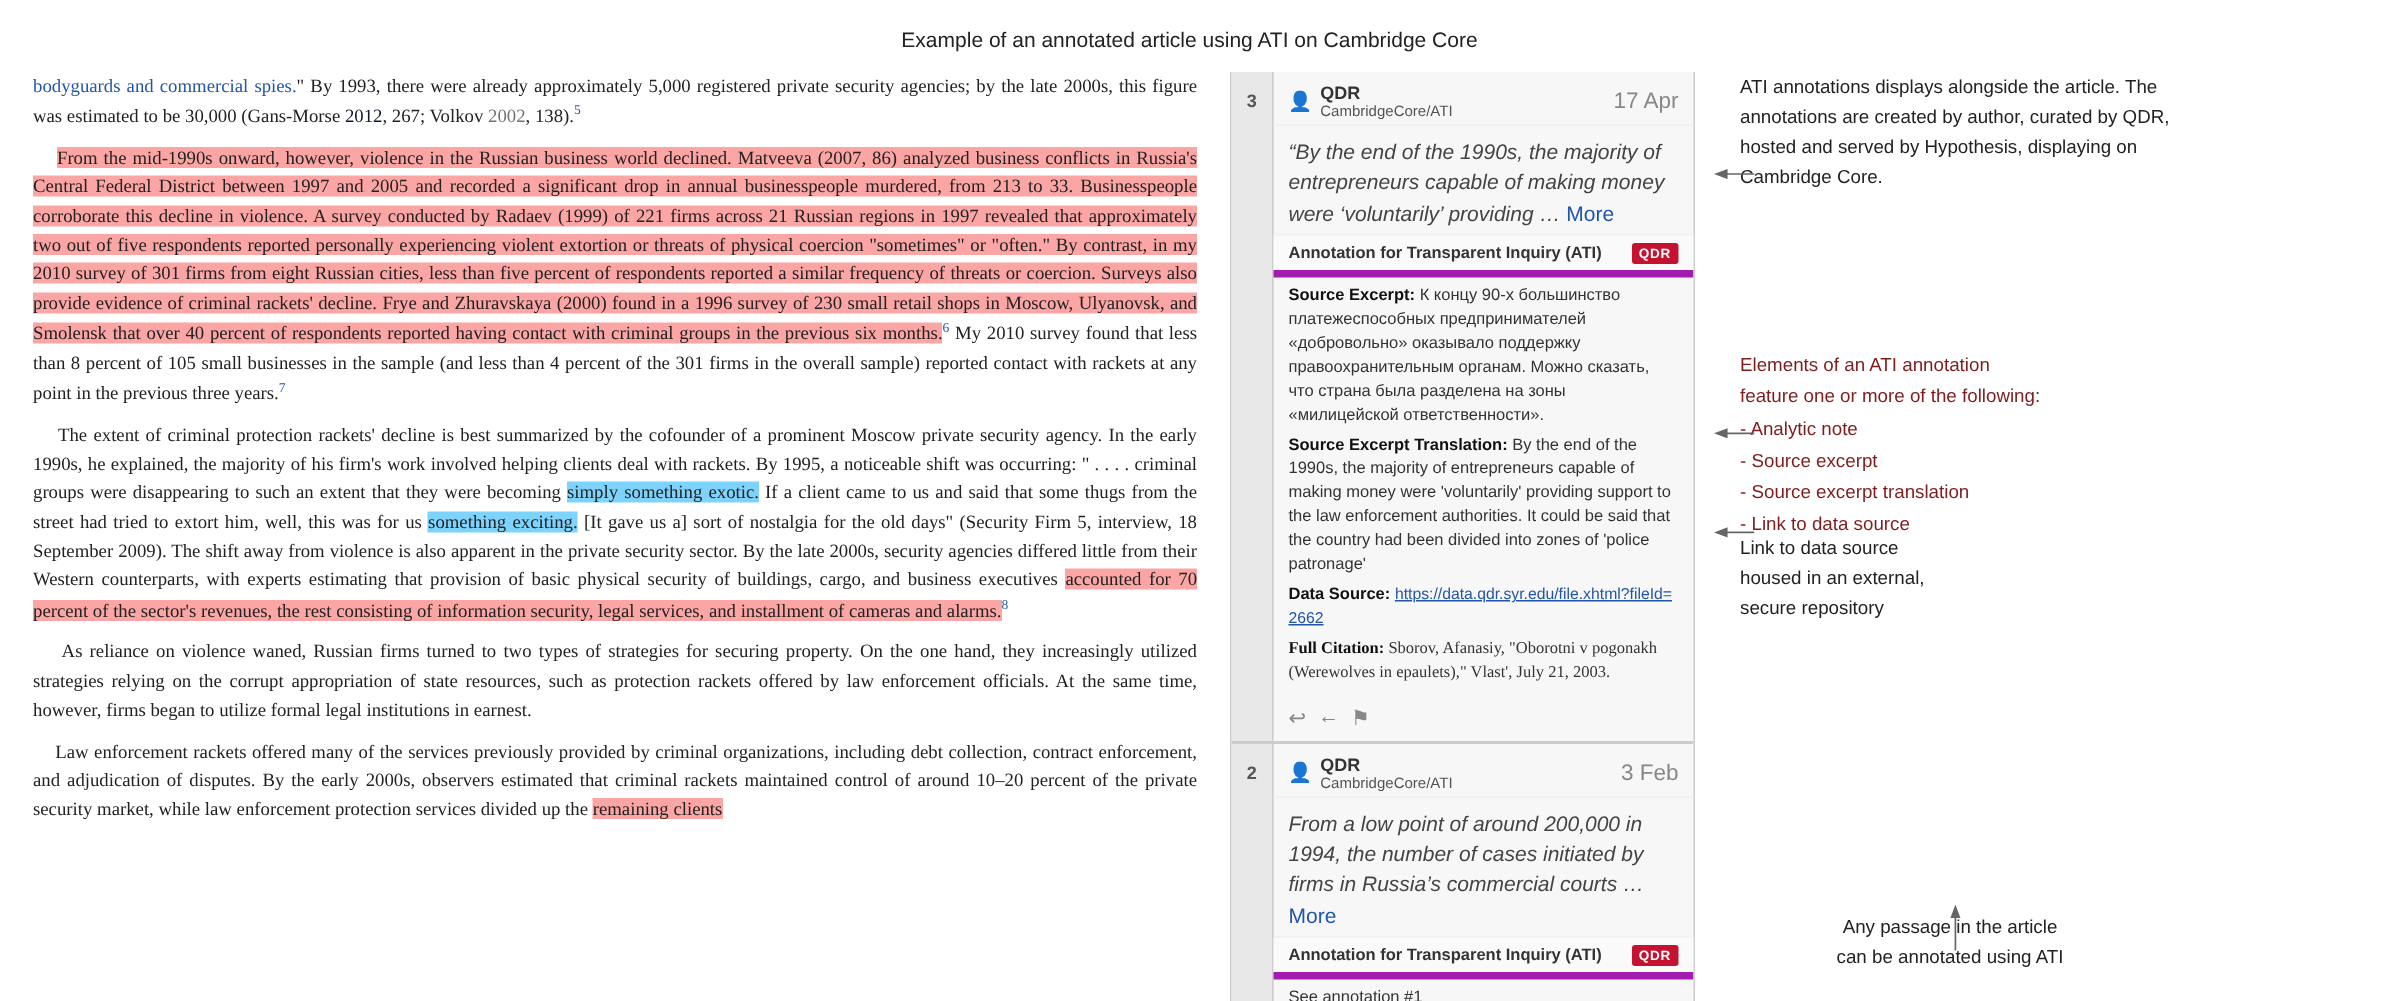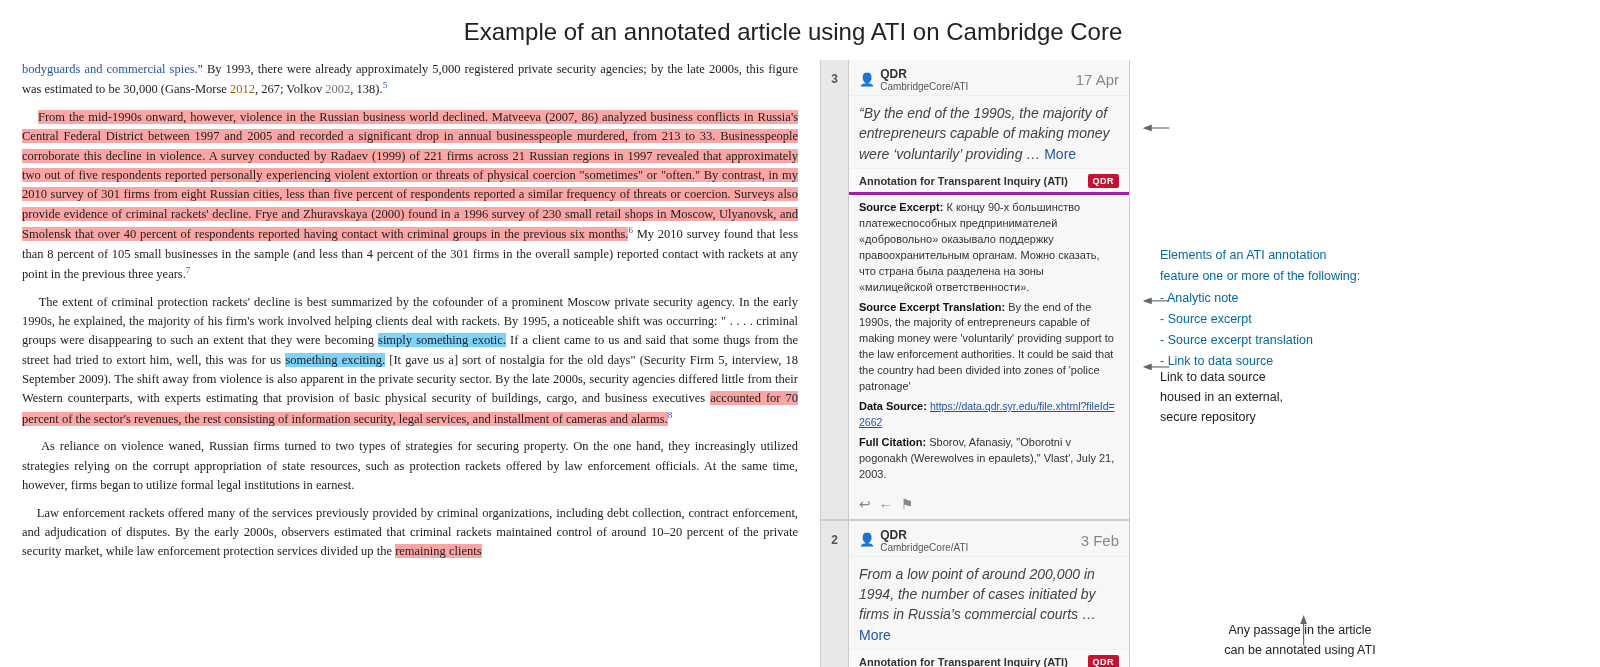--- a/index.html
+++ b/index.html
@@ -8,21 +8,21 @@
       background: #fff;
       width: 1600px;
       min-height: 667px;
       position: relative;
       overflow: hidden;
     }
 
     .page-title {
       text-align: center;
       font-family: Arial, sans-serif;
-      font-size: 24px;
+      font-size: 14px;
       font-weight: normal;
       padding: 18px 14px 14px 0;
       color: #222;
     }
 
     .main-layout {
       display: flex;
       flex-direction: row;
       width: 1600px;
       height: 630px;
@@ -115,21 +115,21 @@
       color: #2255aa;
       cursor: pointer;
       font-style: normal;
     }
 
     .annotation-label-bar {
       display: flex;
       align-items: center;
       justify-content: space-between;
       padding: 5px 10px 4px 10px;
-      border-bottom: 3px solid #a21caf;
+      border-bottom: 5px solid #a21caf;
       background: #fafafa;
     }
 
     .annotation-label-text {
       font-size: 11px;
       color: #333;
       font-family: Arial, sans-serif;
       font-weight: 600;
     }
 
@@ -231,21 +231,21 @@
 </head>
 <body>
 
 <div>
   <h1 class="page-title">Example of an annotated article using ATI on Cambridge Core</h1>
 
   <div class="main-layout">
 
     <div class="article-panel">
       <p>
-        <span style="color:#2255aa">bodyguards and commercial spies.</span>" By 1993, there were already approximately 5,000 registered private security agencies; by the late 2000s, this figure was estimated to be 30,000 (Gans-Morse <span style="color:#a16207">2012</span>, 267; Volkov <span style="color:#737373">2002</span>, 138).<sup>5</sup>
+        <span style="color:#2255aa">bodyguards and commercial spies.</span>" By 1993, there were already approximately 5,000 registered private security agencies; by the late 2000s, this figure was estimated to be 30,000 (Gans-Morse <span style="color:#0f172a">2012</span>, 267; Volkov <span style="color:#737373">2002</span>, 138).<sup>5</sup>
       </p>
       <p>
         &nbsp;&nbsp;&nbsp;&nbsp;<span class="highlight-yellow">From the mid-1990s onward, however, violence in the Russian business world declined. Matveeva (2007, 86) analyzed business conflicts in Russia's Central Federal District between 1997 and 2005 and recorded a significant drop in annual businesspeople murdered, from 213 to 33. Businesspeople corroborate this decline in violence. A survey conducted by Radaev (1999) of 221 firms across 21 Russian regions in 1997 revealed that approximately two out of five respondents reported personally experiencing violent extortion or threats of physical coercion "sometimes" or "often." By contrast, in my 2010 survey of 301 firms from eight Russian cities, less than five percent of respondents reported a similar frequency of threats or coercion. Surveys also provide evidence of criminal rackets' decline. Frye and Zhuravskaya (2000) found in a 1996 survey of 230 small retail shops in Moscow, Ulyanovsk, and Smolensk that over 40 percent of respondents reported having contact with criminal groups in the previous six months.</span><sup>6</sup> My 2010 survey found that less than 8 percent of 105 small businesses in the sample (and less than 4 percent of the 301 firms in the overall sample) reported contact with rackets at any point in the previous three years.<sup>7</sup>
       </p>
       <p>
         &nbsp;&nbsp;&nbsp;&nbsp;The extent of criminal protection rackets' decline is best summarized by the cofounder of a prominent Moscow private security agency. In the early 1990s, he explained, the majority of his firm's work involved helping clients deal with rackets. By 1995, a noticeable shift was occurring: " . . . . criminal groups were disappearing to such an extent that they were becoming <span class="highlight-blue">simply something exotic.</span> If a client came to us and said that some thugs from the street had tried to extort him, well, this was for us <span class="highlight-blue">something exciting.</span> [It gave us a] sort of nostalgia for the old days" (Security Firm 5, interview, 18 September 2009). The shift away from violence is also apparent in the private security sector. By the late 2000s, security agencies differed little from their Western counterparts, with experts estimating that provision of basic physical security of buildings, cargo, and business executives <span class="highlight-yellow">accounted for 70 percent of the sector's revenues, the rest consisting of information security, legal services, and installment of cameras and alarms.</span><sup>8</sup>
       </p>
       <p>
         &nbsp;&nbsp;&nbsp;&nbsp;As reliance on violence waned, Russian firms turned to two types of strategies for securing property. On the one hand, they increasingly utilized strategies relying on the corrupt appropriation of state resources, such as protection rackets offered by law enforcement officials. At the same time, however, firms began to utilize formal legal institutions in earnest.
       </p>
@@ -286,21 +286,21 @@
               <span> К концу 90-х большинство платежеспособных предпринимателей «добровольно» оказывало поддержку правоохранительным органам. Можно сказать, что страна была разделена на зоны «милицейской ответственности».</span>
             </div>
             <div style="margin-bottom:4px;">
               <span class="field-label">Source Excerpt Translation:</span>
               <span> By the end of the 1990s, the majority of entrepreneurs capable of making money were 'voluntarily' providing support to the law enforcement authorities. It could be said that the country had been divided into zones of 'police patronage'</span>
             </div>
             <div style="margin-bottom:4px;">
               <span class="field-label">Data Source:</span>
               <a class="data-link" href="#">https://data.qdr.syr.edu/file.xhtml?fileId=2662</a>
             </div>
-            <div style="margin-bottom:4px;">
+            <div style="margin-bottom:4px;font-family:Liberation Serif, serif;">
               <span class="field-label">Full Citation:</span>
               <span> Sborov, Afanasiy, "Oborotni v pogonakh (Werewolves in epaulets)," Vlast', July 21, 2003.</span>
             </div>
           </div>
 
           <div class="annotation-actions">
             <span class="action-icon">↩</span>
             <span class="action-icon">←</span>
             <span class="action-icon">⚑</span>
           </div>
@@ -346,22 +346,25 @@
             <span class="action-icon">⚑</span>
           </div>
 
         </div>
       </div>
 
     </div>
 
     <div class="labels-panel" style="position:relative; flex:1;">
 
-
-      <div style="position:absolute; top:185px; left:30px; width:310px; font-family:Arial,sans-serif; font-size:12.5px; color:#0369a1; line-height:1.7;">
+      <div style="position:absolute; top:0; left:30px; width:300px; font-family:Arial,sans-serif; font-size:12.5px; color:#222; line-height:1.6;">
+        <span>ATI annotations displays alongside the article. The annotations are created by author, curated by QDR, hosted and served by Hypothesis, displaying on Cambridge Core.</span>
+      </div>
+
+      <div style="position:absolute; top:185px; left:30px; width:310px; font-family:Arial,sans-serif; font-size:12.5px; color:#7f1d1d; line-height:1.7;">
         <span>Elements of an ATI annotation<br>feature one or more of the following:<br>- Analytic note<br>- Source excerpt<br>- Source excerpt translation<br>- Link to data source</span>
       </div>
 
       <div style="position:absolute; bottom:30px; left:30px; width:280px; font-family:Arial,sans-serif; font-size:12.5px; color:#222; line-height:1.6; text-align:center;">
         <span>Any passage in the article<br>can be annotated using ATI</span>
       </div>
 
       <div style="position:absolute; top:307px; left:30px; width:260px; font-family:Arial,sans-serif; font-size:12.5px; color:#222; line-height:1.6;">
         <span>Link to data source<br>housed in an external,<br>secure repository</span>
       </div>

